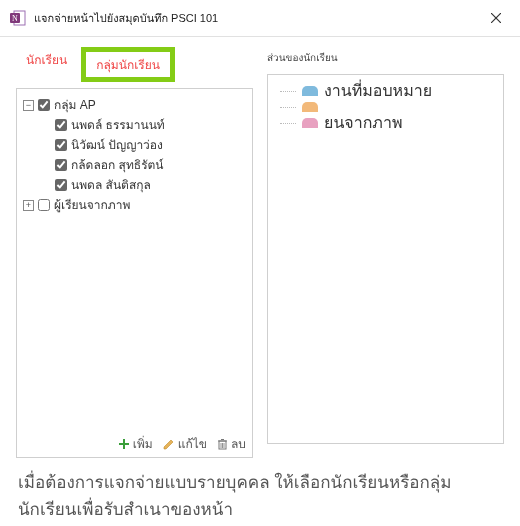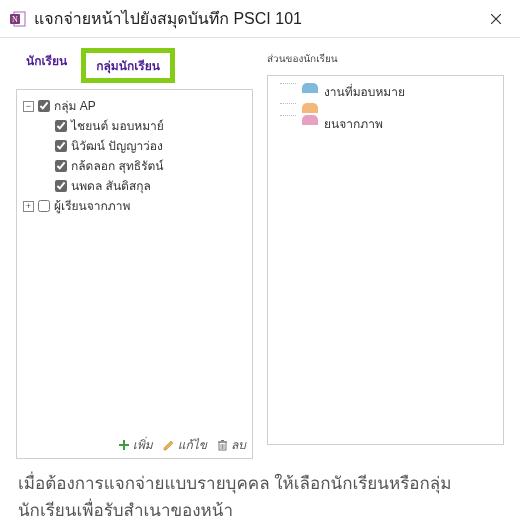--- a/index.html
+++ b/index.html
@@ -18,21 +18,21 @@
   padding: 6px 8px 6px 10px;
   border-bottom: 1px solid #e1e1e1;
 }
 .titlebar .app-icon {
   width: 16px; height: 16px;
   margin-right: 8px;
   flex-shrink: 0;
 }
 .titlebar .title {
   flex: 1;
-  font-size: 16px;
+  font-size: 11px;
   color: #222;
 }
 .titlebar .close {
   width: 32px; height: 24px;
   display: flex;
   align-items: center;
   justify-content: center;
   cursor: pointer;
 }
 .content {
@@ -45,22 +45,21 @@
 .col { flex: 1; min-width: 0; }
 .tabs {
   display: flex;
   gap: 4px;
   margin-bottom: 6px;
   font-size: 12px;
 }
 .tab {
   padding: 3px 10px;
   cursor: pointer;
-  color: #4c1d95;
-  font-weight: bold;
+  color: #ef4444;
 }
 .tab.active {
   border: 5px solid #84cc16;
   background: #fff;
 }
 .section-label {
   font-size: 10px;
   color: #444;
   margin-bottom: 6px;
   padding: 3px 0;
@@ -97,24 +96,24 @@
   flex-shrink: 0;
 }
 .checkbox {
   width: 12px; height: 12px;
   accent-color: #666;
   cursor: pointer;
   flex-shrink: 0;
 }
 .sect-row {
   display: flex;
-  align-items: flex-start;
+  align-items: center;
   gap: 6px;
   padding: 1px 0 1px 6px;
-  font-size: 12px;
+  font-size: 16px;
   color: #333;
   line-height: 18px;
 }
 .dotline {
   width: 16px;
   border-bottom: 1px dotted #bbb;
   height: 0;
   flex-shrink: 0;
 }
 .sect-icon {
@@ -130,21 +129,20 @@
   gap: 10px;
   align-items: center;
 }
 .tool-btn {
   display: flex;
   align-items: center;
   gap: 3px;
   cursor: pointer;
   font-size: 12px;
   color: #555;
-  font-style: italic;
 }
 .helper {
   font-size: 17px;
   color: #555;
   padding: 10px 2px 10px 2px;
 }
 .buttons {
   display: flex;
   justify-content: flex-end;
   gap: 8px;
@@ -192,21 +190,21 @@
       <div class="panel">
 
         <div class="tree-row">
           <span class="expander">−</span>
           <input type="checkbox" class="checkbox" checked="" style="">
           <span>กลุ่ม AP</span>
         </div>
 
         <div class="tree-row child">
           <input type="checkbox" class="checkbox" checked="" style="">
-          <span>ไชยนต์ มอบหมาย์</span>
+          <span>นพดล์ ธรรมานนท์</span>
         </div>
         <div class="tree-row child">
           <input type="checkbox" class="checkbox" checked="" style="">
           <span>นิวัฒน์ ปัญญาว่อง</span>
         </div>
         <div class="tree-row child">
           <input type="checkbox" class="checkbox" checked="" style="">
           <span>กล้ดลอก สุทธิรัตน์</span>
         </div>
         <div class="tree-row child">

